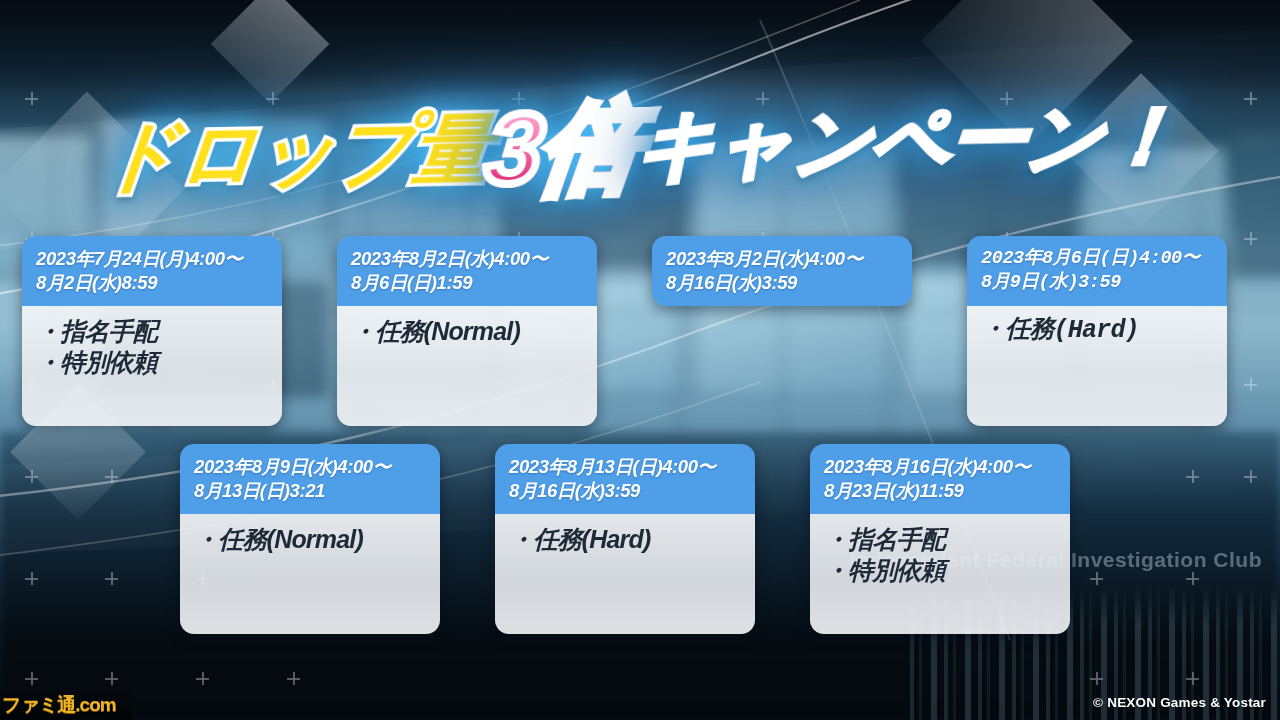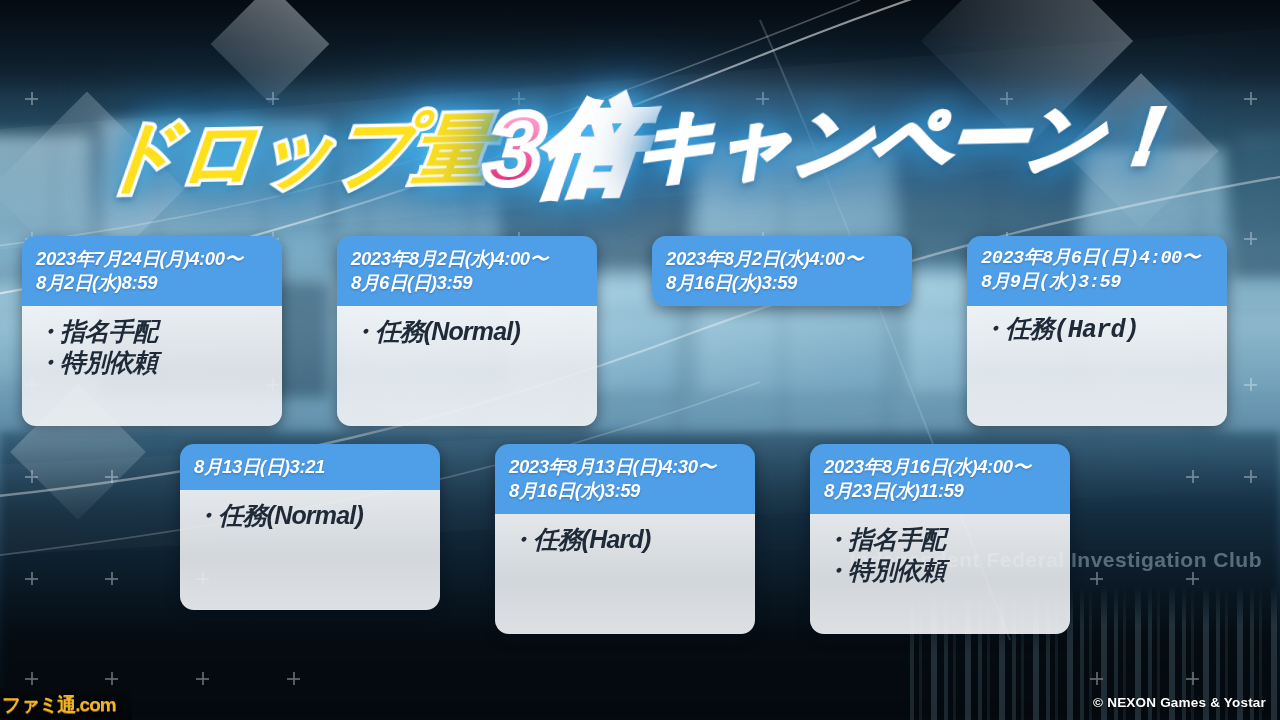--- a/index.html
+++ b/index.html
@@ -326,21 +326,21 @@
     </div>
     <div class="body">
       <div class="item">・指名手配</div>
       <div class="item">・特別依頼</div>
     </div>
   </div>
 
   <div class="card h-short" style="left:337px; top:236px;">
     <div class="hdr">
       <span>2023年8月2日(水)4:00〜</span>
-      <span class="l2">8月6日(日)3:59</span>
+      <span class="l2">8月6日(日)1:59</span>
     </div>
     <div class="body">
       <div class="item">・任務(Normal)</div>
     </div>
   </div>
 
   <div class="card h-tall" style="left:652px; top:236px;">
     <div class="hdr">
       <span>2023年8月2日(水)4:00〜</span>
       <span class="l2">8月16日(水)3:59</span>
@@ -352,30 +352,31 @@
       <span>2023年8月6日(日)4:00〜</span>
       <span class="l2">8月9日(水)3:59</span>
     </div>
     <div class="body">
       <div class="item">・任務(Hard)</div>
     </div>
   </div>
 
   <div class="card h-short" style="left:180px; top:444px;">
     <div class="hdr">
+      <span>2023年8月9日(水)4:00〜</span>
       <span class="l2">8月13日(日)3:21</span>
     </div>
     <div class="body">
       <div class="item">・任務(Normal)</div>
     </div>
   </div>
 
   <div class="card h-short" style="left:495px; top:444px;">
     <div class="hdr">
-      <span>2023年8月13日(日)4:30〜</span>
+      <span>2023年8月13日(日)4:00〜</span>
       <span class="l2">8月16日(水)3:59</span>
     </div>
     <div class="body">
       <div class="item">・任務(Hard)</div>
     </div>
   </div>
 
   <div class="card h-tall" style="left:810px; top:444px;">
     <div class="hdr">
       <span>2023年8月16日(水)4:00〜</span>

